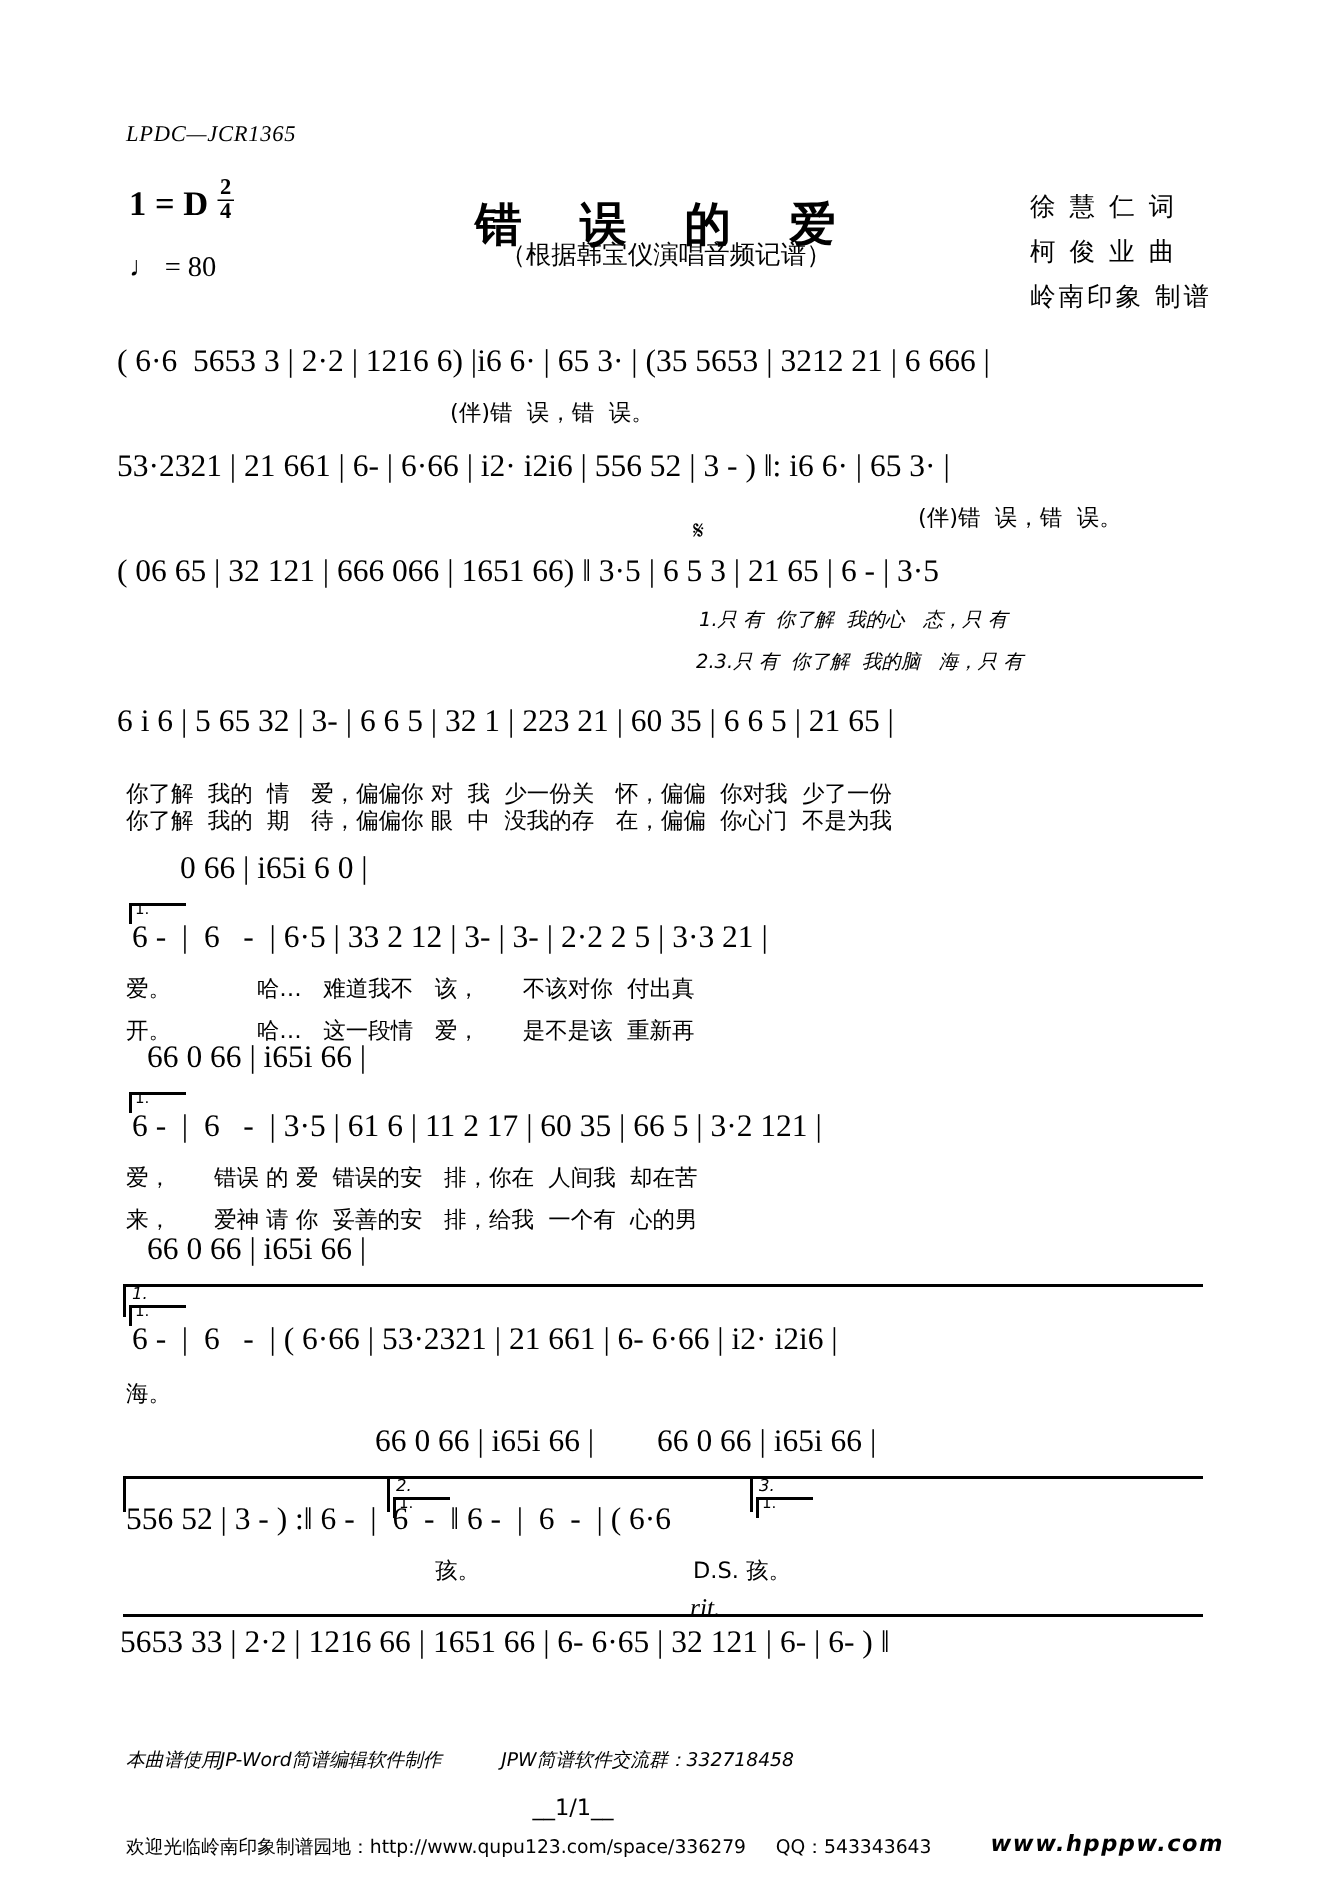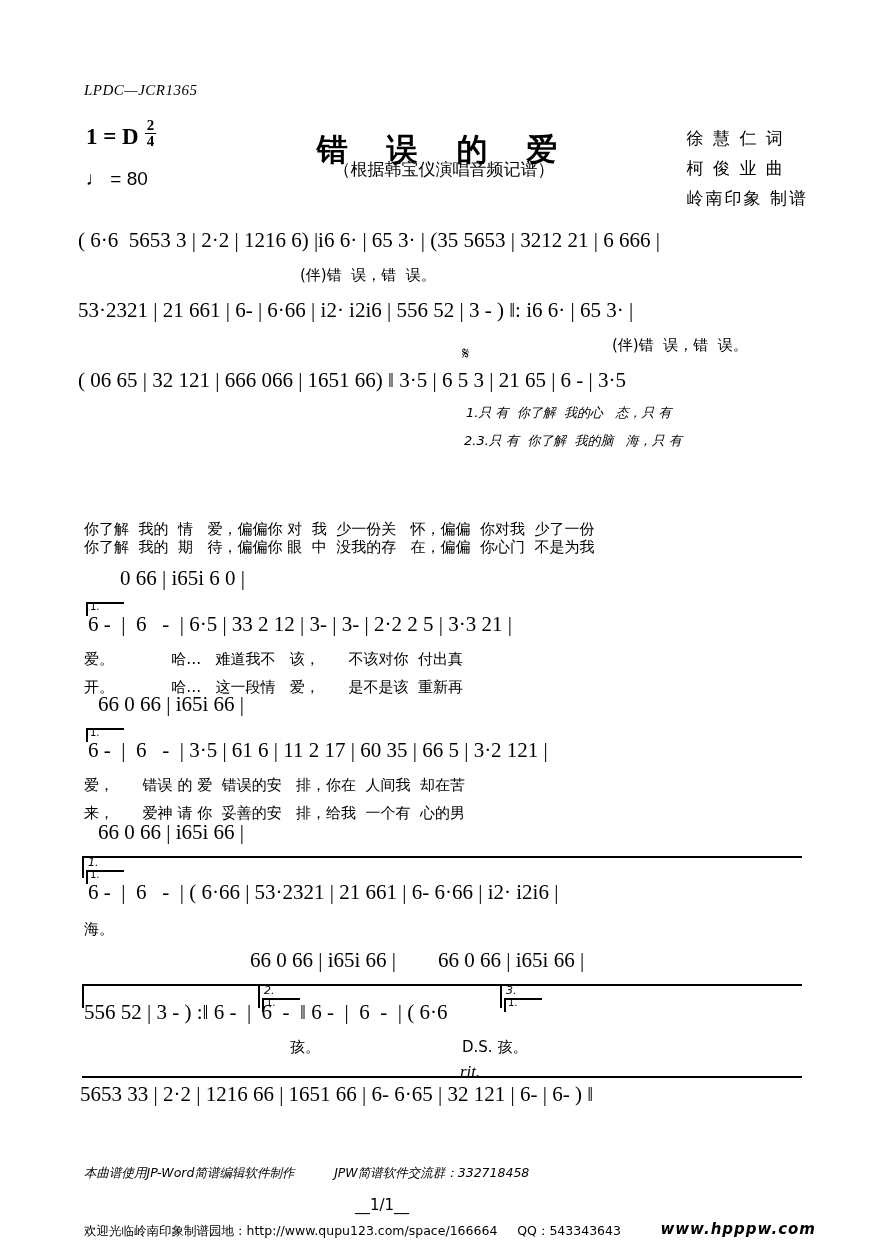--- a/index.html
+++ b/index.html
@@ -10,21 +10,21 @@
   }
   .sheet{position:absolute;left:0;top:0;width:888px;height:1256px;}
   .abs{position:absolute;}
   .catalog{left:84px;top:82px;font-style:italic;font-family:"Liberation Serif",serif;font-size:15px;letter-spacing:0.5px;}
   .title{left:0;top:92px;width:888px;text-align:center;font-family:"DejaVu Sans",sans-serif;font-weight:bold;font-size:31px;letter-spacing:14px;margin-top:37px;}
   .subtitle{left:0;top:158px;width:888px;text-align:center;font-size:17px;font-family:"DejaVu Sans",sans-serif;}
   .key{left:86px;top:118px;font-size:23px;font-family:"Liberation Serif",serif;font-weight:bold;}
   .key .frac{display:inline-block;vertical-align:-2px;text-align:center;font-size:15px;line-height:1.0;margin-left:6px;}
   .key .frac .num{display:block;border-bottom:1.6px solid #000;padding:0 2px;}
   .key .frac .den{display:block;padding:0 2px;}
-  .tempo{left:86px;top:168px;font-size:19px;font-family:Liberation Sans, sans-serif;}
+  .tempo{left:86px;top:168px;font-size:19px;font-family:Liberation Serif, serif;}
   .credits{right:80px;top:124px;text-align:left;font-size:17px;line-height:1.75;font-family:"DejaVu Sans",sans-serif;letter-spacing:2px;}
 
   .music{font-family:"Liberation Serif",serif;font-size:21px;white-space:pre;letter-spacing:0px;}
   .lyr{font-family:"DejaVu Sans",sans-serif;font-size:15px;white-space:pre;}
   .lyr-sm{font-family:"DejaVu Sans",sans-serif;font-size:13px;white-space:pre;}
   .ital{font-style:italic;}
 
   .hline{position:absolute;background:#000;height:1.6px;}
   .vline{position:absolute;background:#000;width:1.6px;}
 
@@ -60,20 +60,21 @@
   <div class="abs lyr" style="left:300px;top:266px;">(伴)错  误，错  误。</div>
 
   <div class="abs music" style="left:78px;top:298px;">53·2321 | 21 661 | 6- | 6·66 | i2· i2i6 | 556 52 | 3 - ) ‖: i6 6· | 65 3· |</div>
   <div class="abs lyr" style="left:612px;top:336px;">(伴)错  误，错  误。</div>
 
   <div class="abs music" style="left:78px;top:368px;">( 06 65 | 32 121 | 666 066 | 1651 66) ‖ 3·5 | 6 5 3 | 21 65 | 6 - | 3·5</div>
   <div class="abs music" style="left:462px;top:344px;font-size:17px;">𝄋</div>
   <div class="abs lyr-sm ital" style="left:466px;top:404px;">1.只 有  你了解  我的心   态，只 有</div>
   <div class="abs lyr-sm ital" style="left:464px;top:432px;">2.3.只 有  你了解  我的脑   海，只 有</div>
 
+  <div class="abs music" style="left:78px;top:468px;">6 i 6 | 5 65 32 | 3- | 6 6 5 | 32 1 | 223 21 | 60 35 | 6 6 5 | 21 65 |</div>
   <div class="abs lyr" style="left:84px;top:508px;margin-top:12px;">你了解  我的  情   爱，偏偏你 对  我  少一份关   怀，偏偏  你对我  少了一份</div>
   <div class="abs lyr" style="left:84px;top:538px;">你了解  我的  期   待，偏偏你 眼  中  没我的存   在，偏偏  你心门  不是为我</div>
 
   <div class="abs music" style="left:120px;top:566px;">0 66 | i65i 6 0 |</div>
   <div class="abs music" style="left:88px;top:612px;">6 -  |  6   -  | 6·5 | 33 2 12 | 3- | 3- | 2·2 2 5 | 3·3 21 |</div>
   <div class="abs lyr" style="left:84px;top:650px;">爱。            哈…   难道我不   该，      不该对你  付出真</div>
   <div class="abs lyr" style="left:84px;top:678px;">开。            哈…   这一段情   爱，      是不是该  重新再</div>
   <div class="hline" style="left:86px;top:602px;width:38px;"></div>
   <div class="vline" style="left:86px;top:602px;height:14px;"></div>
   <div class="abs lyr-sm" style="left:90px;top:601px;font-size:10px;">1.</div>
@@ -112,19 +113,19 @@
   <div class="hline" style="left:504px;top:998px;width:38px;"></div>
   <div class="vline" style="left:504px;top:998px;height:14px;"></div>
   <div class="abs lyr-sm" style="left:508px;top:997px;font-size:10px;">1.</div>
 
   <div class="abs rit" style="left:460px;top:1062px;">rit.</div>
   <div class="hline" style="left:82px;top:1076px;width:720px;"></div>
   <div class="abs music" style="left:80px;top:1082px;">5653 33 | 2·2 | 1216 66 | 1651 66 | 6- 6·65 | 32 121 | 6- | 6- ) ‖</div>
 
   <div class="abs footer">
     <div class="it">本曲谱使用JP-Word简谱编辑软件制作          JPW简谱软件交流群：332718458</div>
-    <div>欢迎光临岭南印象制谱园地：http://www.qupu123.com/space/166664     QQ：543343643</div>
+    <div>欢迎光临岭南印象制谱园地：http://www.qupu123.com/space/336279     QQ：543343643</div>
     
   </div>
   <div class="abs pageno">__1/1__</div>
   <div class="abs site">www.hpppw.com</div>
 
 </div>
 
 </body></html>

